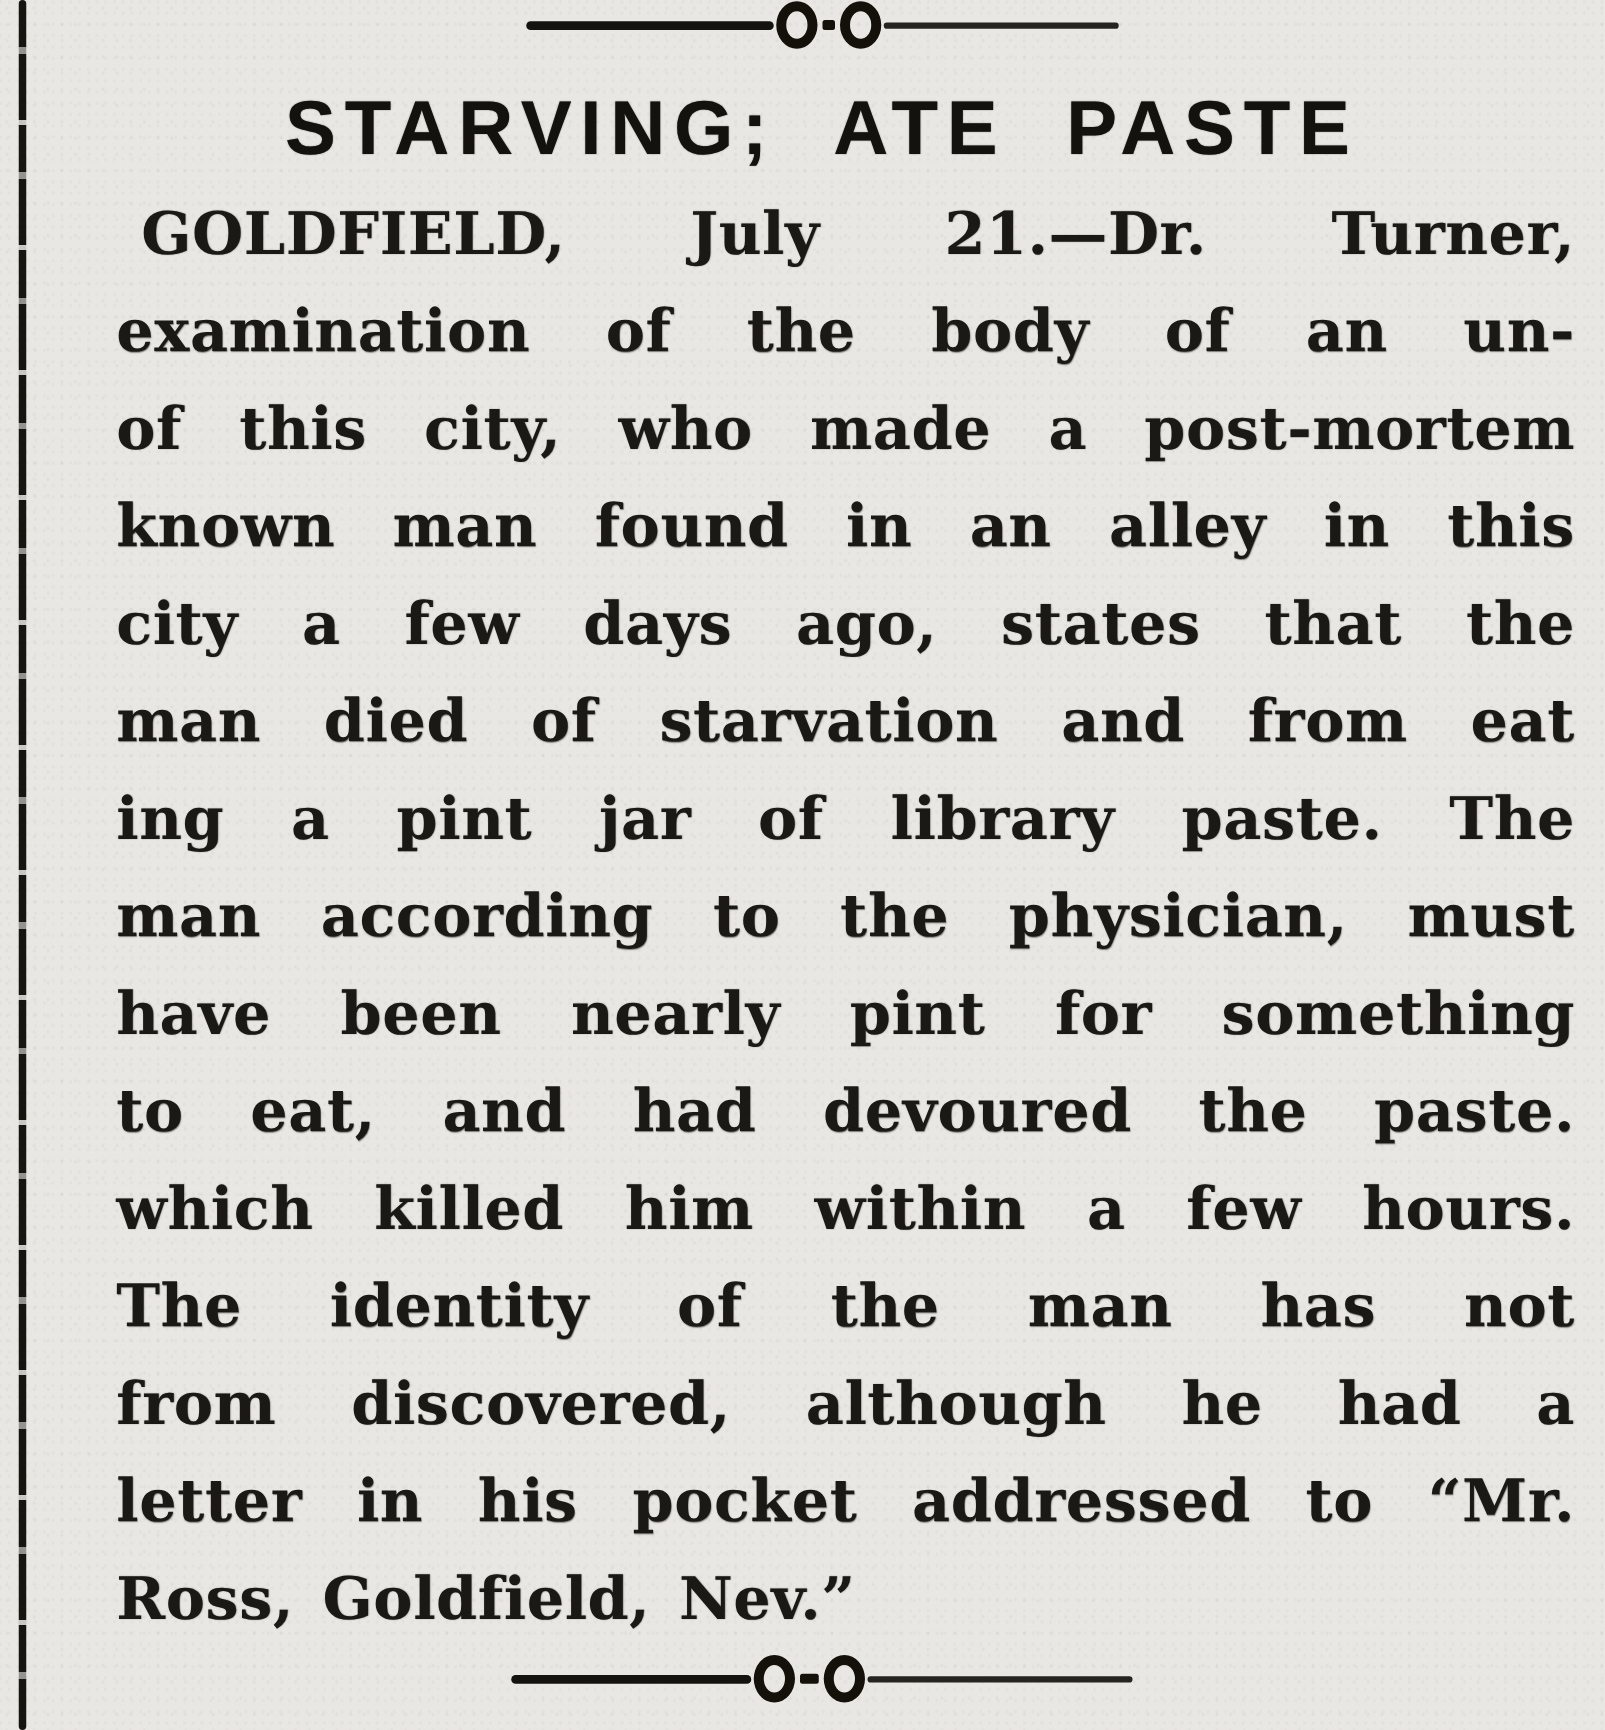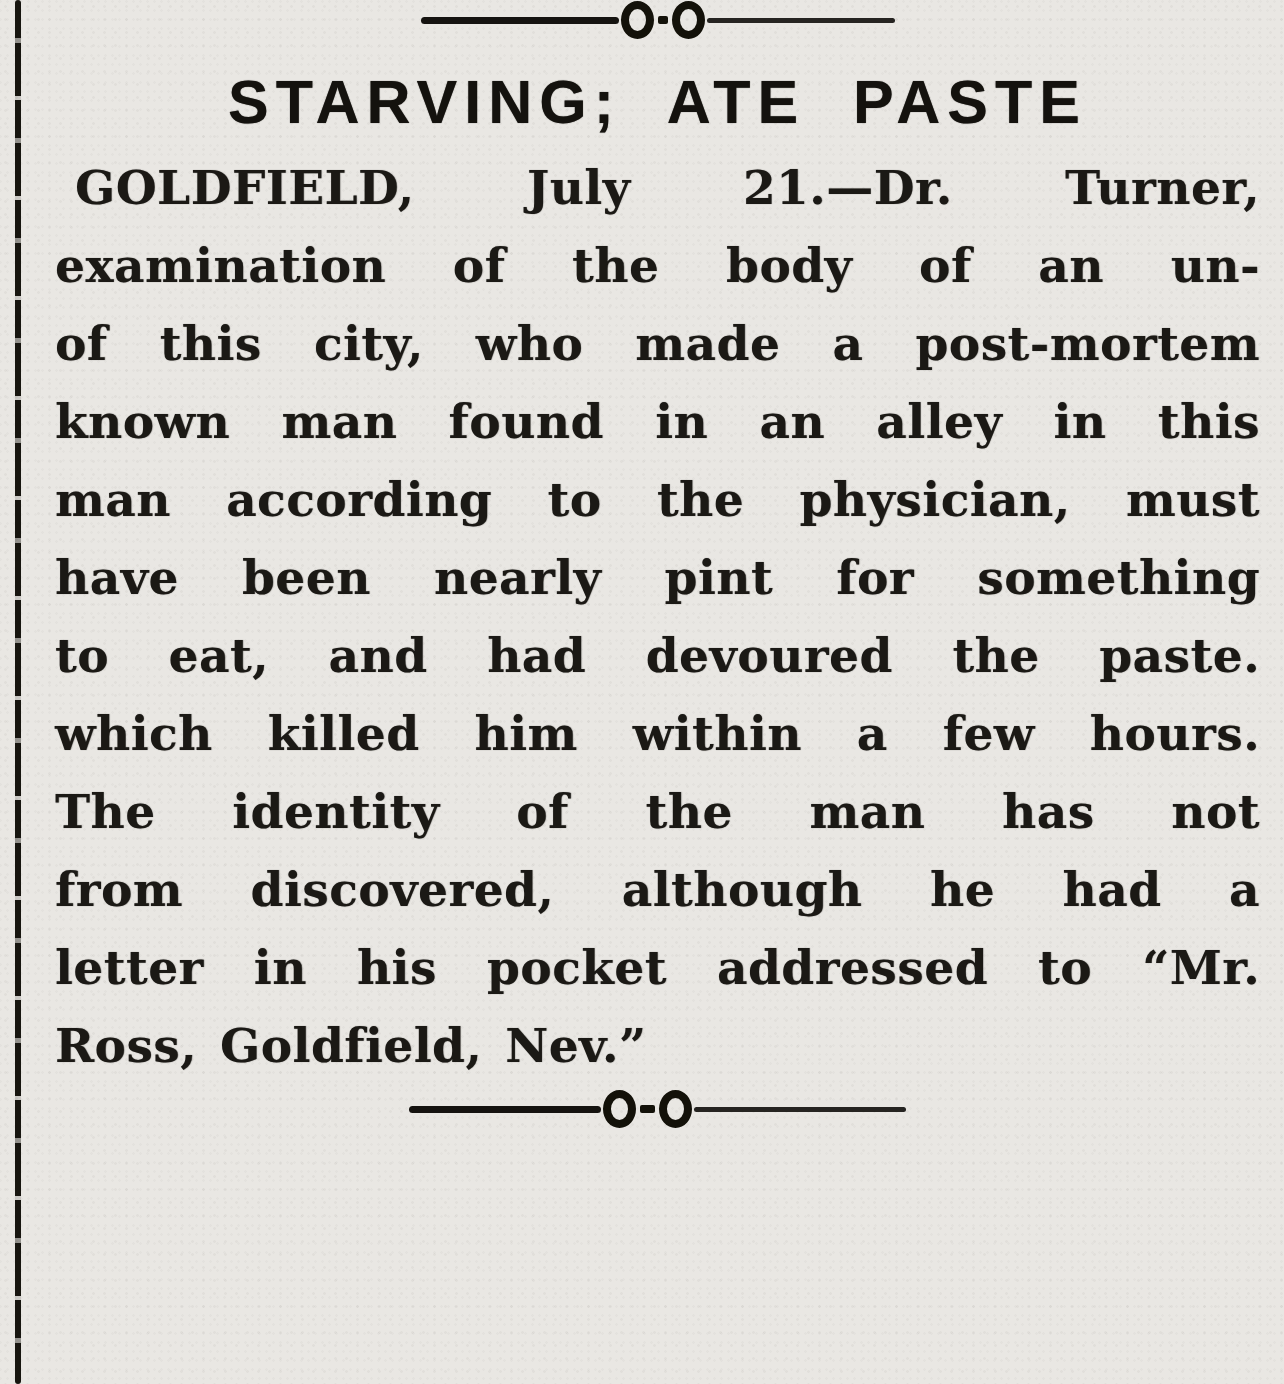--- a/index.html
+++ b/index.html
@@ -97,20 +97,21 @@
     line-height: 78px;
     letter-spacing: 0.5px;
     word-spacing: 6px;
     text-shadow: 0.4px 0.4px 1px rgba(27,25,21,0.55);
   }
   .line {
     text-align: justify;
     text-align-last: justify;
     height: 78px;
     white-space: nowrap;
+    margin-left: 38px;
   }
   .line.first-line { text-indent: 20px; }
   .line.last-line {
     text-align: right;
     text-align-last: left;
   }
 </style>
 </head>
 <body>
 
@@ -130,20 +131,23 @@
       <div class="rule-seg taper" style="width:188px"></div>
     </div>
 
     <div class="headline">STARVING; ATE PASTE</div>
 
     <div class="article">
       <div class="line first-line">GOLDFIELD, July 21.—Dr. Turner,</div>
       <div class="line">examination of the body of an un-</div>
       <div class="line">of this city, who made a post-mortem</div>
       <div class="line">known man found in an alley in this</div>
+      <div class="line">city a few days ago, states that the</div>
+      <div class="line">man died of starvation and from eat</div>
+      <div class="line">ing a pint jar of library paste. The</div>
       <div class="line">man according to the physician, must</div>
       <div class="line">have been nearly pint for something</div>
       <div class="line">to eat, and had devoured the paste.</div>
       <div class="line">which killed him within a few hours.</div>
       <div class="line">The identity of the man has not</div>
       <div class="line">from discovered, although he had a</div>
       <div class="line">letter in his pocket addressed to “Mr.</div>
       <div class="line last-line">Ross, Goldfield, Nev.”</div>
     </div>
 

